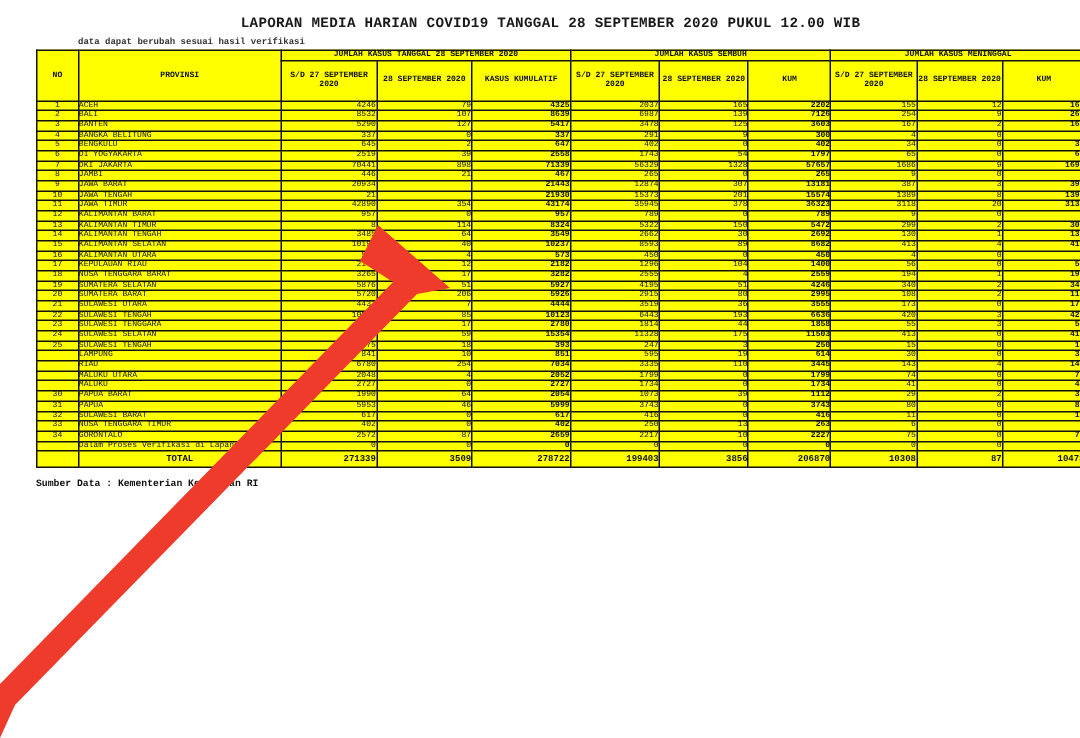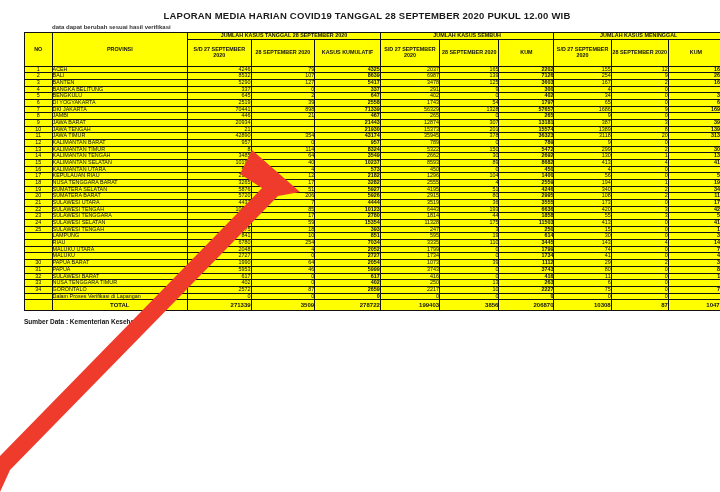--- a/index.html
+++ b/index.html
@@ -8,20 +8,21 @@
     background:#ffffff;
     font-family:"Liberation Sans", sans-serif;
     overflow:hidden;
     position:relative;
   }
   .page{
     position:relative;
     width:720px;height:492px;
     box-sizing:border-box;
     padding:6px 10px 0 24px;
+    font-family:Liberation Mono, monospace;
   }
   .doc-title{
     text-align:center;
     font-size:9.5px;
     font-weight:bold;
     color:#1a1a1a;
     letter-spacing:.2px;
     margin:4px 0 3px 0;
   }
   .note{

